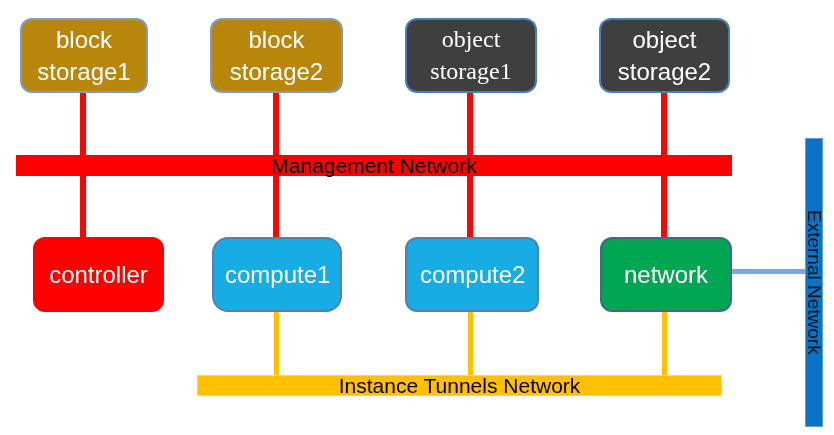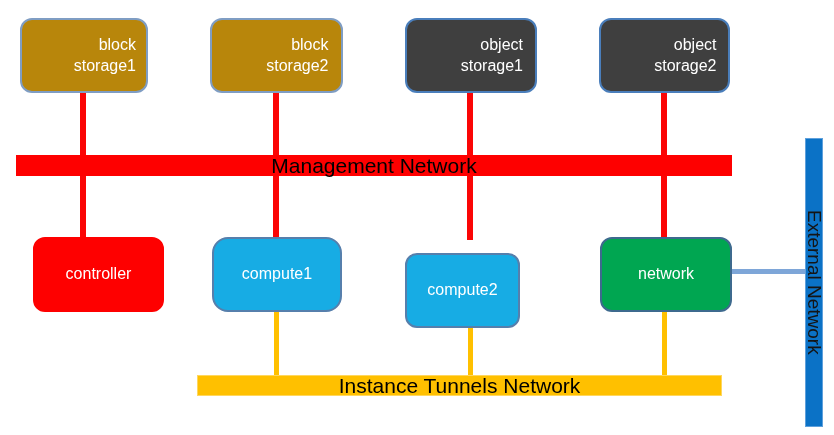--- a/index.html
+++ b/index.html
@@ -27,35 +27,35 @@
   #bus-mgmt{left:16px;top:155px;width:716px;height:21px;background:#FE0000;}
   #bus-tunnels{left:197px;top:375px;width:525px;height:21px;background:#FFC000;border:1px solid #FFD75E;}
   #bus-external{left:805px;top:138px;width:18px;height:289px;background:#0B72C6;border:1px solid #5EA0DC;
                 display:flex;align-items:center;justify-content:center;overflow:visible;}
   .bus-label{white-space:nowrap;}
   .vtext{writing-mode:vertical-rl;text-orientation:mixed;font-size:19px;color:#151515;white-space:nowrap;}
 
   
   .node{position:absolute;height:75px;border-radius:12px;border:2px solid #5580B0;
         box-sizing:border-box;display:flex;align-items:center;justify-content:center;
-        color:#ffffff;font-size:16px;line-height:1.3;text-align:right;}
+        color:#ffffff;font-size:24px;line-height:1.3;text-align:center;}
   .node .node-label{display:block;max-width:104px;}
   .gold{background:#B8860B;border-color:#7F9DC3;}
   .gray{background:#3F3F3F;border-color:#4A7EBB;}
   .blue{background:#17ACE4;border-color:#567FAC;}
   .green{background:#00A651;border-color:#3E6A8E;}
   .red-node{background:#FE0000;border-color:#FE0000;margin-left:16px;}
 
   #n-ts1{left:20px;top:18px;width:128px;}
   #n-ts2{left:210px;top:18px;width:133px;}
-  #n-ts3{left:405px;top:18px;width:132px;}
+  #n-ts3{left:405px;top:18px;width:132px;font-family:Liberation Serif, serif;}
   #n-ts4{left:599px;top:18px;width:131px;}
   #n-controller{left:17px;top:237px;width:131px;}
   #n-compute1{left:212px;top:237px;width:130px;border-radius:16px;}
-  #n-compute2{left:405px;top:237px;width:115px;margin-top:16px;}
+  #n-compute2{left:405px;top:237px;width:134px;}
   #n-network{left:600px;top:237px;width:132px;}
 </style>
 </head>
 <body>
 
 <div class="stage">
 
   <div class="vline red-line mgmt-link" id="mgmt-link-1"></div>
   <div class="vline red-line mgmt-link" id="mgmt-link-2"></div>
   <div class="vline red-line mgmt-link" id="mgmt-link-3"></div>

